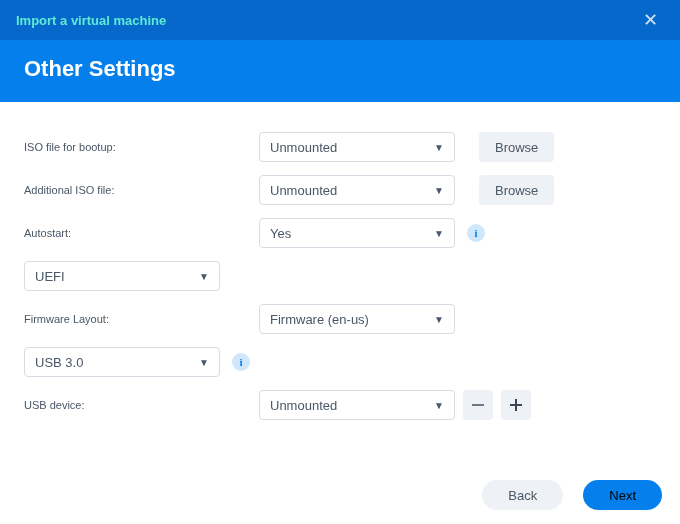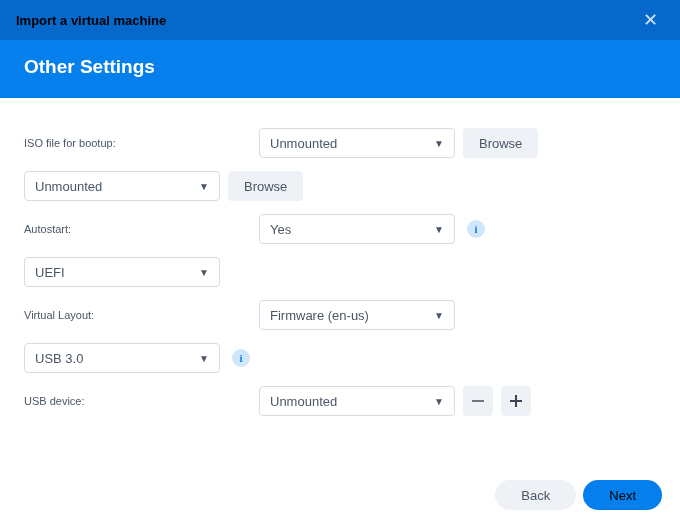--- a/index.html
+++ b/index.html
@@ -15,38 +15,38 @@
   }
   .titlebar {
     background: #0668cb;
     height: 40px;
     display: flex;
     align-items: center;
     justify-content: space-between;
     padding: 0 16px;
   }
   .titlebar-title {
-    color: #000000;
+    color: #5eead4;
     font-size: 13px;
     font-weight: 600;
   }
   .close-x {
     color: #cce1f5;
     font-size: 18px;
     cursor: pointer;
     padding: 4px 6px;
     font-weight: 300;
   }
   .header {
     background: #057FEB;
     padding: 16px 24px 20px;
   }
   .header h1 {
     color: #fff;
-    font-size: 19px;
+    font-size: 22px;
     font-weight: 600;
   }
   .content {
     padding: 30px 24px 10px;
   }
   .row {
     display: flex;
     align-items: center;
     margin-bottom: 13px;
     min-height: 30px;
@@ -69,21 +69,21 @@
     cursor: pointer;
     font-size: 13px;
     color: #4a5766;
     gap: 32px;
   }
   .select .caret {
     font-size: 10px;
     color: #4a5766;
   }
   .browse-btn {
-    margin-left: 8px;
+    margin-left: 24px;
     height: 30px;
     padding: 0 16px;
     background: #eef1f5;
     border: none;
     border-radius: 4px;
     color: #4a5766;
     font-size: 13px;
     cursor: pointer;
   }
   .info-icon {
@@ -117,21 +117,21 @@
   }
   .sq-btn svg { width: 14px; height: 14px; }
   .footer {
     position: absolute;
     bottom: 0;
     right: 0;
     left: 0;
     padding: 14px 18px;
     display: flex;
     justify-content: flex-end;
-    gap: 7px;
+    gap: 20px;
   }
   .btn {
     height: 30px;
     padding: 0 26px;
     border-radius: 15px;
     border: none;
     font-size: 13px;
     cursor: pointer;
   }
   .btn-back {
@@ -160,20 +160,21 @@
   <div class="row">
     <div class="label">ISO file for bootup:</div>
     <div class="select">
       <span>Unmounted</span>
       <span class="caret">▼</span>
     </div>
     <button class="browse-btn">Browse</button>
   </div>
 
   <div class="row">
+    <div class="label">Additional ISO file:</div>
     <div class="select">
       <span>Unmounted</span>
       <span class="caret">▼</span>
     </div>
     <button class="browse-btn">Browse</button>
   </div>
 
   <div class="row">
     <div class="label">Autostart:</div>
     <div class="select">
@@ -184,21 +185,21 @@
   </div>
 
   <div class="row">
     <div class="select">
       <span>UEFI</span>
       <span class="caret">▼</span>
     </div>
   </div>
 
   <div class="row">
-    <div class="label">Virtual Layout:</div>
+    <div class="label">Firmware Layout:</div>
     <div class="select">
       <span>Firmware (en-us)</span>
       <span class="caret">▼</span>
     </div>
   </div>
 
   <div class="row">
     <div class="select">
       <span>USB 3.0</span>
       <span class="caret">▼</span>

